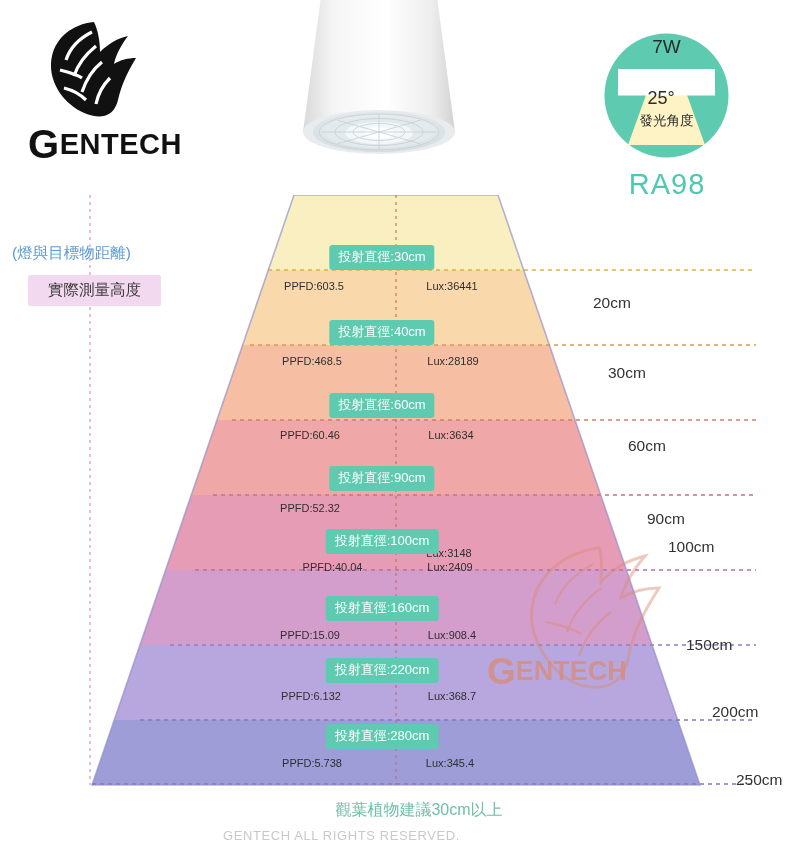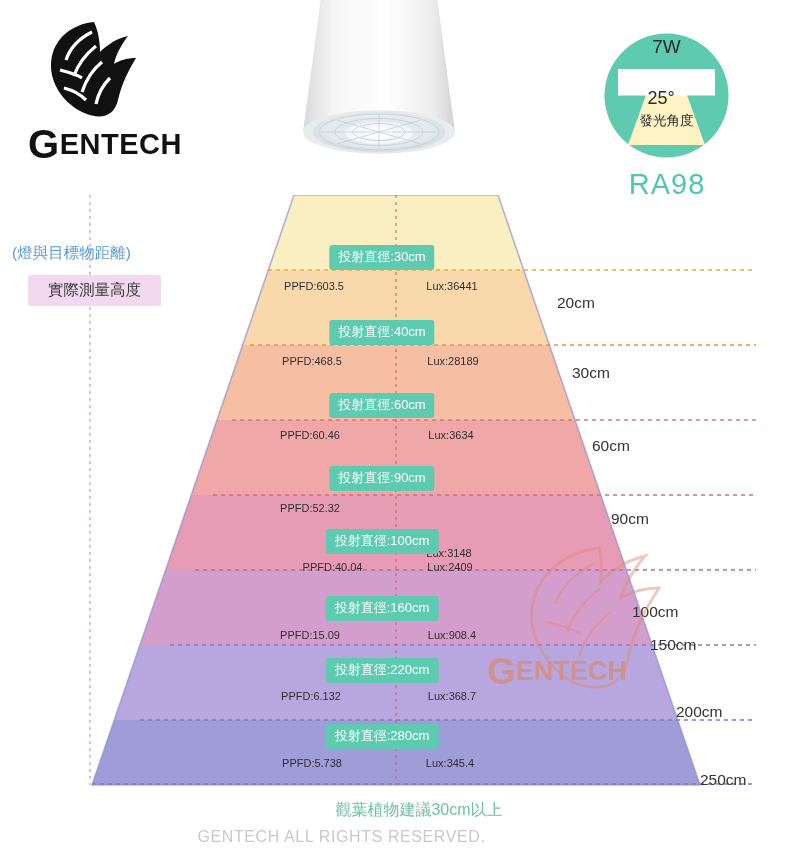--- a/index.html
+++ b/index.html
@@ -150,20 +150,21 @@
     white-space: nowrap;
     transform: translateX(-50%);
   }
 
   
   .depth {
     position: absolute;
     font-size: 15.5px;
     color: #333333;
     white-space: nowrap;
+    margin-left: 36px;
   }
 
   
   .wm {
     position: absolute;
     left: 487px;
     top: 540px;
     width: 215px;
     height: 150px;
     opacity: 0.45;
@@ -194,21 +195,21 @@
     font-size: 16px;
     color: #6fbfa6;
     margin-left: 24px;
   }
   .copyright {
     position: absolute;
     left: 0;
     top: 828px;
     width: 683px;
     text-align: center;
-    font-size: 16px;
+    font-size: 13px;
     color: #c9c9c9;
     letter-spacing: 0.6px;
   }
 </style>
 </head>
 <body>
 
 <div class="logo-wrap">
   <svg class="logo-leaf" viewBox="0 0 100 105">
     <path d="M52 4 C30 6 14 20 10 38 C6 56 14 74 28 86 C38 95 52 100 62 98 C70 96 74 90 76 82
@@ -321,21 +322,21 @@
 <div class="depth" style="left:592px; top:437px;">60cm</div>
 
 <div class="diam-chip" style="left:382px; top:466px;">投射直徑:90cm</div>
 <div class="ppfd" style="left:310px; top:502px;">PPFD:52.32</div>
 <div class="lux" style="left:449px; top:502px;margin-top:45px;">Lux:3148</div>
 <div class="depth" style="left:611px; top:510px;">90cm</div>
 
 <div class="diam-chip" style="left:382px; top:529px;">投射直徑:100cm</div>
 <div class="ppfd" style="left:310px; top:561px;padding-left:45px;">PPFD:40.04</div>
 <div class="lux" style="left:450px; top:561px;">Lux:2409</div>
-<div class="depth" style="left:632px; top:603px;">100cm</div>
+<div class="depth" style="left:632px; top:538px;">100cm</div>
 
 <div class="diam-chip" style="left:382px; top:596px;">投射直徑:160cm</div>
 <div class="ppfd" style="left:310px; top:629px;">PPFD:15.09</div>
 <div class="lux" style="left:452px; top:629px;">Lux:908.4</div>
 <div class="depth" style="left:650px; top:636px;">150cm</div>
 
 <div class="diam-chip" style="left:382px; top:658px;">投射直徑:220cm</div>
 <div class="ppfd" style="left:311px; top:690px;">PPFD:6.132</div>
 <div class="lux" style="left:452px; top:690px;">Lux:368.7</div>
 <div class="depth" style="left:676px; top:703px;">200cm</div>

